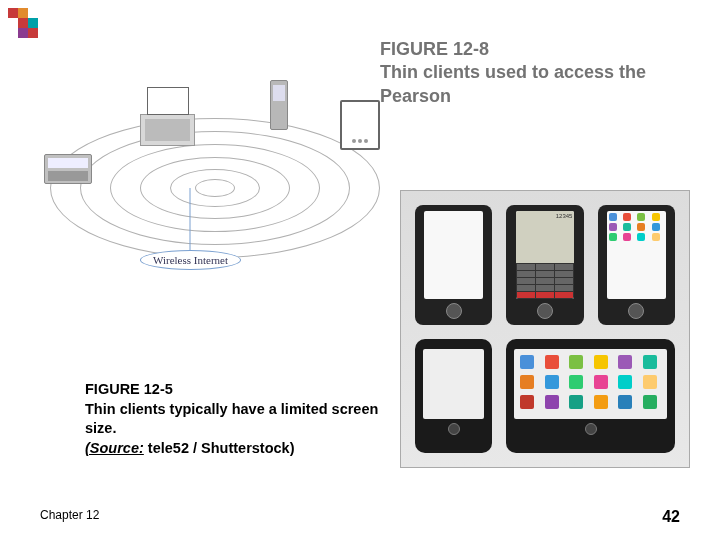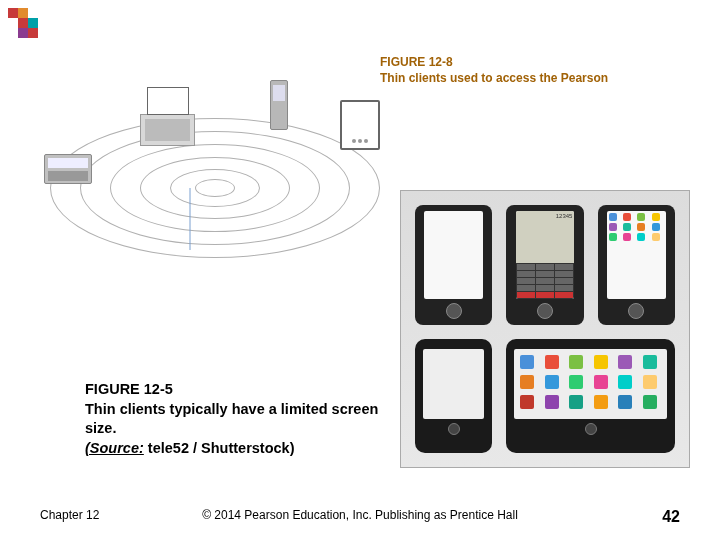--- a/index.html
+++ b/index.html
@@ -16,26 +16,25 @@
     top: 8px;
     left: 8px;
     width: 40px;
     height: 40px;
   }
   .logo .sq { position: absolute; width: 10px; height: 10px; }
   .fig8-label {
     position: absolute;
     top: 38px;
     left: 380px;
-    font-size: 12px;
+    font-size: 18px;
     font-weight: bold;
     line-height: 1.3;
-    color: #a16207;
+    color: #737373;
     width: 330px;
-    margin-top: 17px;
   }
   .fig8-img {
     position: absolute;
     top: 70px;
     left: 40px;
     width: 350px;
     height: 235px;
   }
   .ripple {
     position: absolute;
@@ -181,20 +180,21 @@
     <div style="position:absolute;top:4px;left:2px;right:2px;height:16px;background:#dde"></div>
   </div>
   <div class="device tablet-dev" style="left:300px; top:30px;">
     <div style="position:absolute;bottom:3px;left:6px;right:6px;height:6px;display:flex;gap:2px;justify-content:center">
         <span style="width:4px;height:4px;background:#999;border-radius:50%"></span>
         <span style="width:4px;height:4px;background:#999;border-radius:50%"></span>
         <span style="width:4px;height:4px;background:#999;border-radius:50%"></span>
       </div>
   </div>
 
+  <div class="wl-label" style="left:100px; top:180px;">Wireless Internet</div>
   <svg style="position:absolute;left:148px;top:118px;" width="4" height="62">
       <line x1="2" y1="0" x2="2" y2="62" stroke="#7aa0d0" stroke-width="1"></line>
     </svg>
 </div>
 
 <div class="fig9-label">
   <span>FIGURE 12-5</span><br>
   <span>Thin clients typically have a limited screen size.</span><br>
   <span class="src">(Source:</span><span style="font-weight:bold"> tele52 / Shutterstock)</span>
 </div>
@@ -272,15 +272,14 @@
           <span style="background:#2980b9;width:14px;height:14px"></span>
           <span style="background:#27ae60;width:14px;height:14px"></span>
       </div>
     </div>
     <div class="btn"></div>
   </div>
 </div>
 
 <div class="footer">
   <span class="chap">Chapter 12</span>
-  <span class="copy">© 2014 Pearson Education, Inc. Publishing as Prentice Hall</span>
   <span class="pnum">42</span>
 </div>
 
 </body></html>

